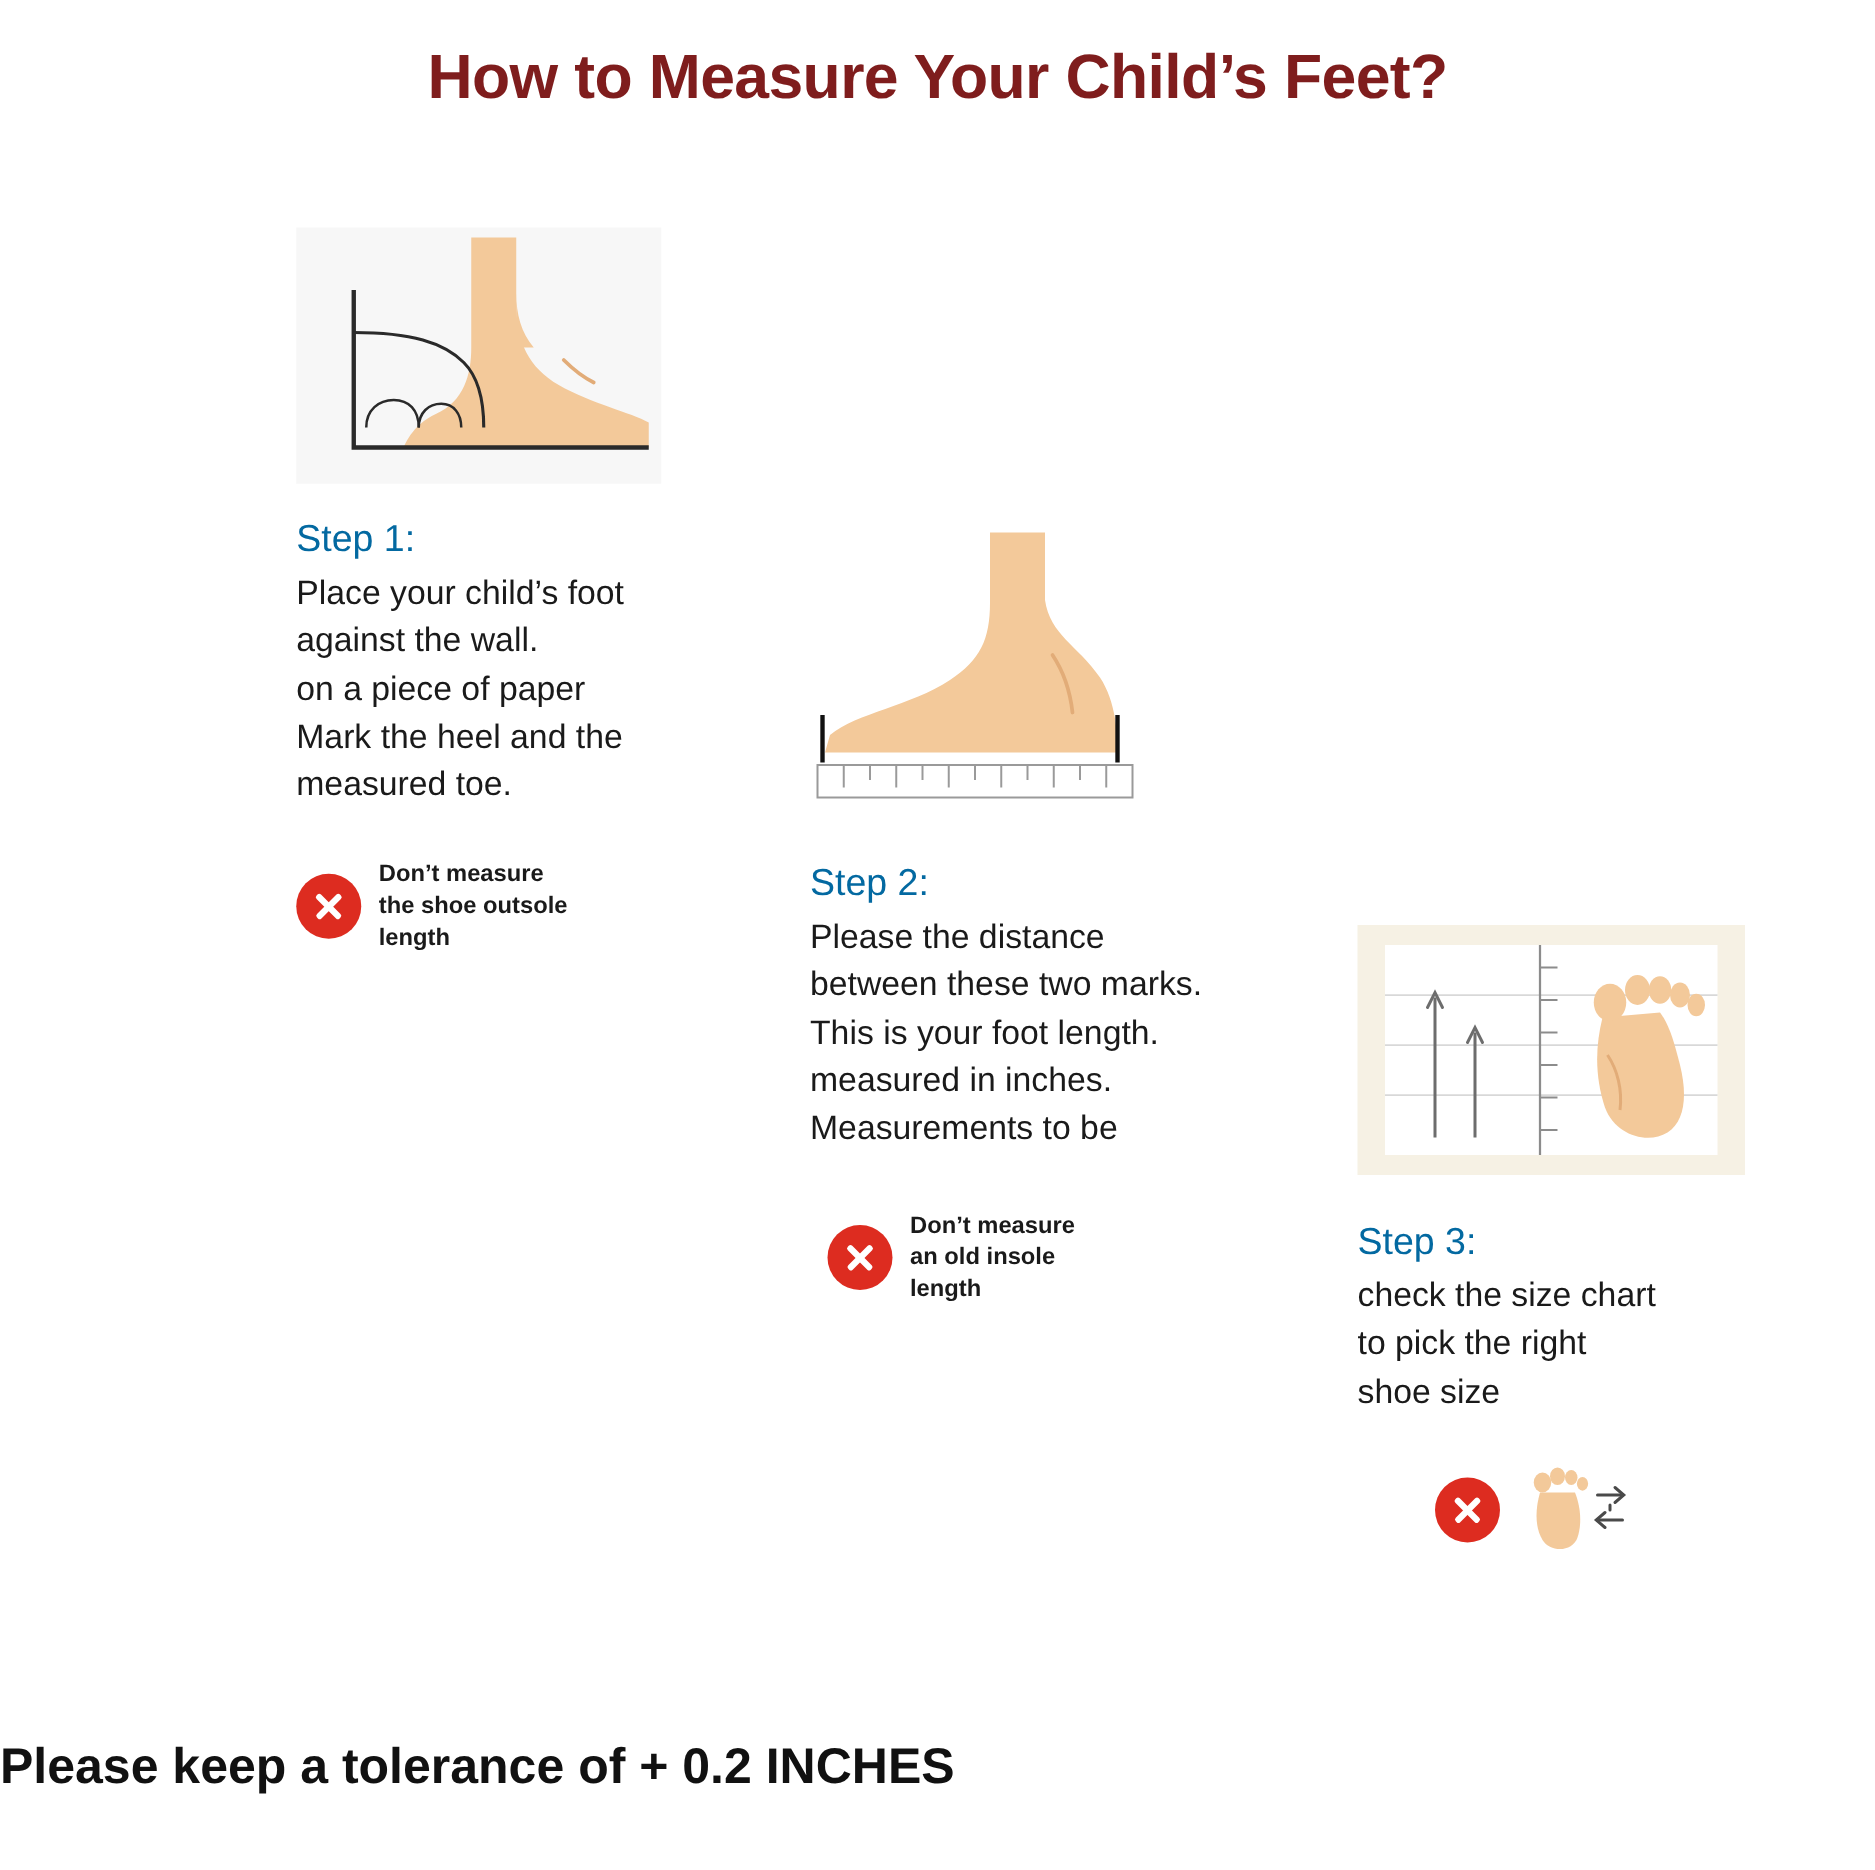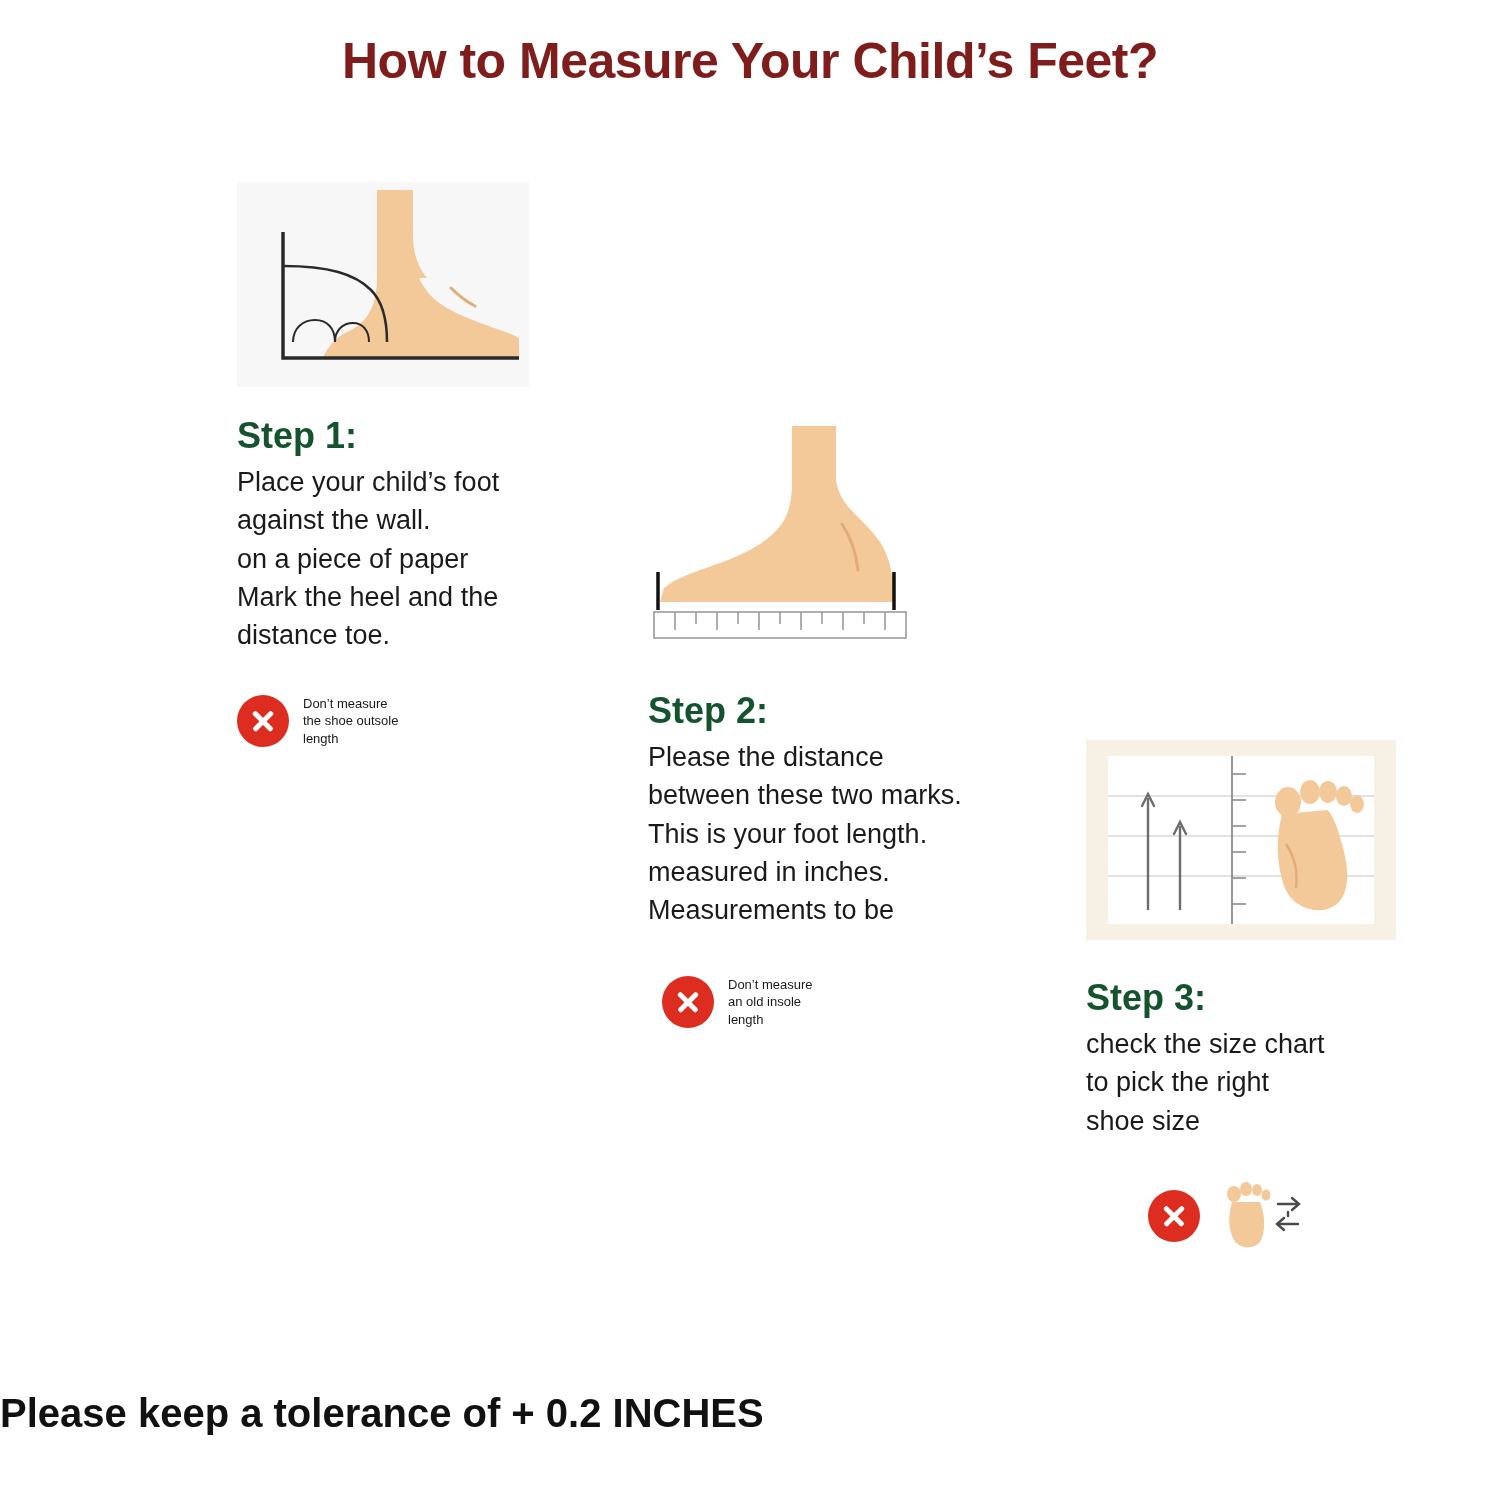--- a/index.html
+++ b/index.html
@@ -24,23 +24,23 @@
     width: 1500px;
     text-align: center;
     font-size: 50px;
     font-weight: bold;
     color: #7f1d1d;
     letter-spacing: -0.5px;
   }
 
   
   .step-head {
-    font-size: 36px;
-    font-weight: bold;
-    color: #14532d;
+    font-size: 30px;
+    font-weight: normal;
+    color: #0369a1;
     margin-bottom: 6px;
   }
   .step-body {
     font-size: 27px;
     line-height: 1.42;
     color: #1a1a1a;
   }
 
   
   .warn {
@@ -63,23 +63,24 @@
     top: 50%;
     width: 26px;
     height: 4.5px;
     background: #ffffff;
     border-radius: 2px;
     transform-origin: center;
   }
   .xbadge::before { transform: translate(-50%, -50%) rotate(45deg); }
   .xbadge::after  { transform: translate(-50%, -50%) rotate(-45deg); }
   .warn-text {
-    font-size: 13px;
+    font-size: 19px;
     line-height: 1.35;
     color: #1a1a1a;
+    font-weight: bold;
   }
 
   
   #step1 { position: absolute; left: 237px; top: 182px; width: 330px; }
   #step1 .img-box {
     width: 292px;
     height: 205px;
     background: #f7f7f7;
     position: relative;
     overflow: hidden;
@@ -148,21 +149,21 @@
       <path d="M98 160 C98 148 106 141 116 141 C126 141 132 149 132 160" stroke="#2a2a2a" stroke-width="2" fill="none"></path>
     </svg>
   </div>
 
   <div class="txt">
     <div class="step-head">Step 1:</div>
     <div class="step-body">Place your child’s foot</div>
     <div class="step-body">against the wall.</div>
     <div class="step-body">on a piece of paper</div>
     <div class="step-body">Mark the heel and the</div>
-    <div class="step-body">distance toe.</div>
+    <div class="step-body">measured toe.</div>
   </div>
 
   <div class="warn">
     <div class="xbadge"></div>
     <div class="warn-text">
       <div>Don’t measure</div>
       <div>the shoe outsole</div>
       <div>length</div>
     </div>
   </div>

